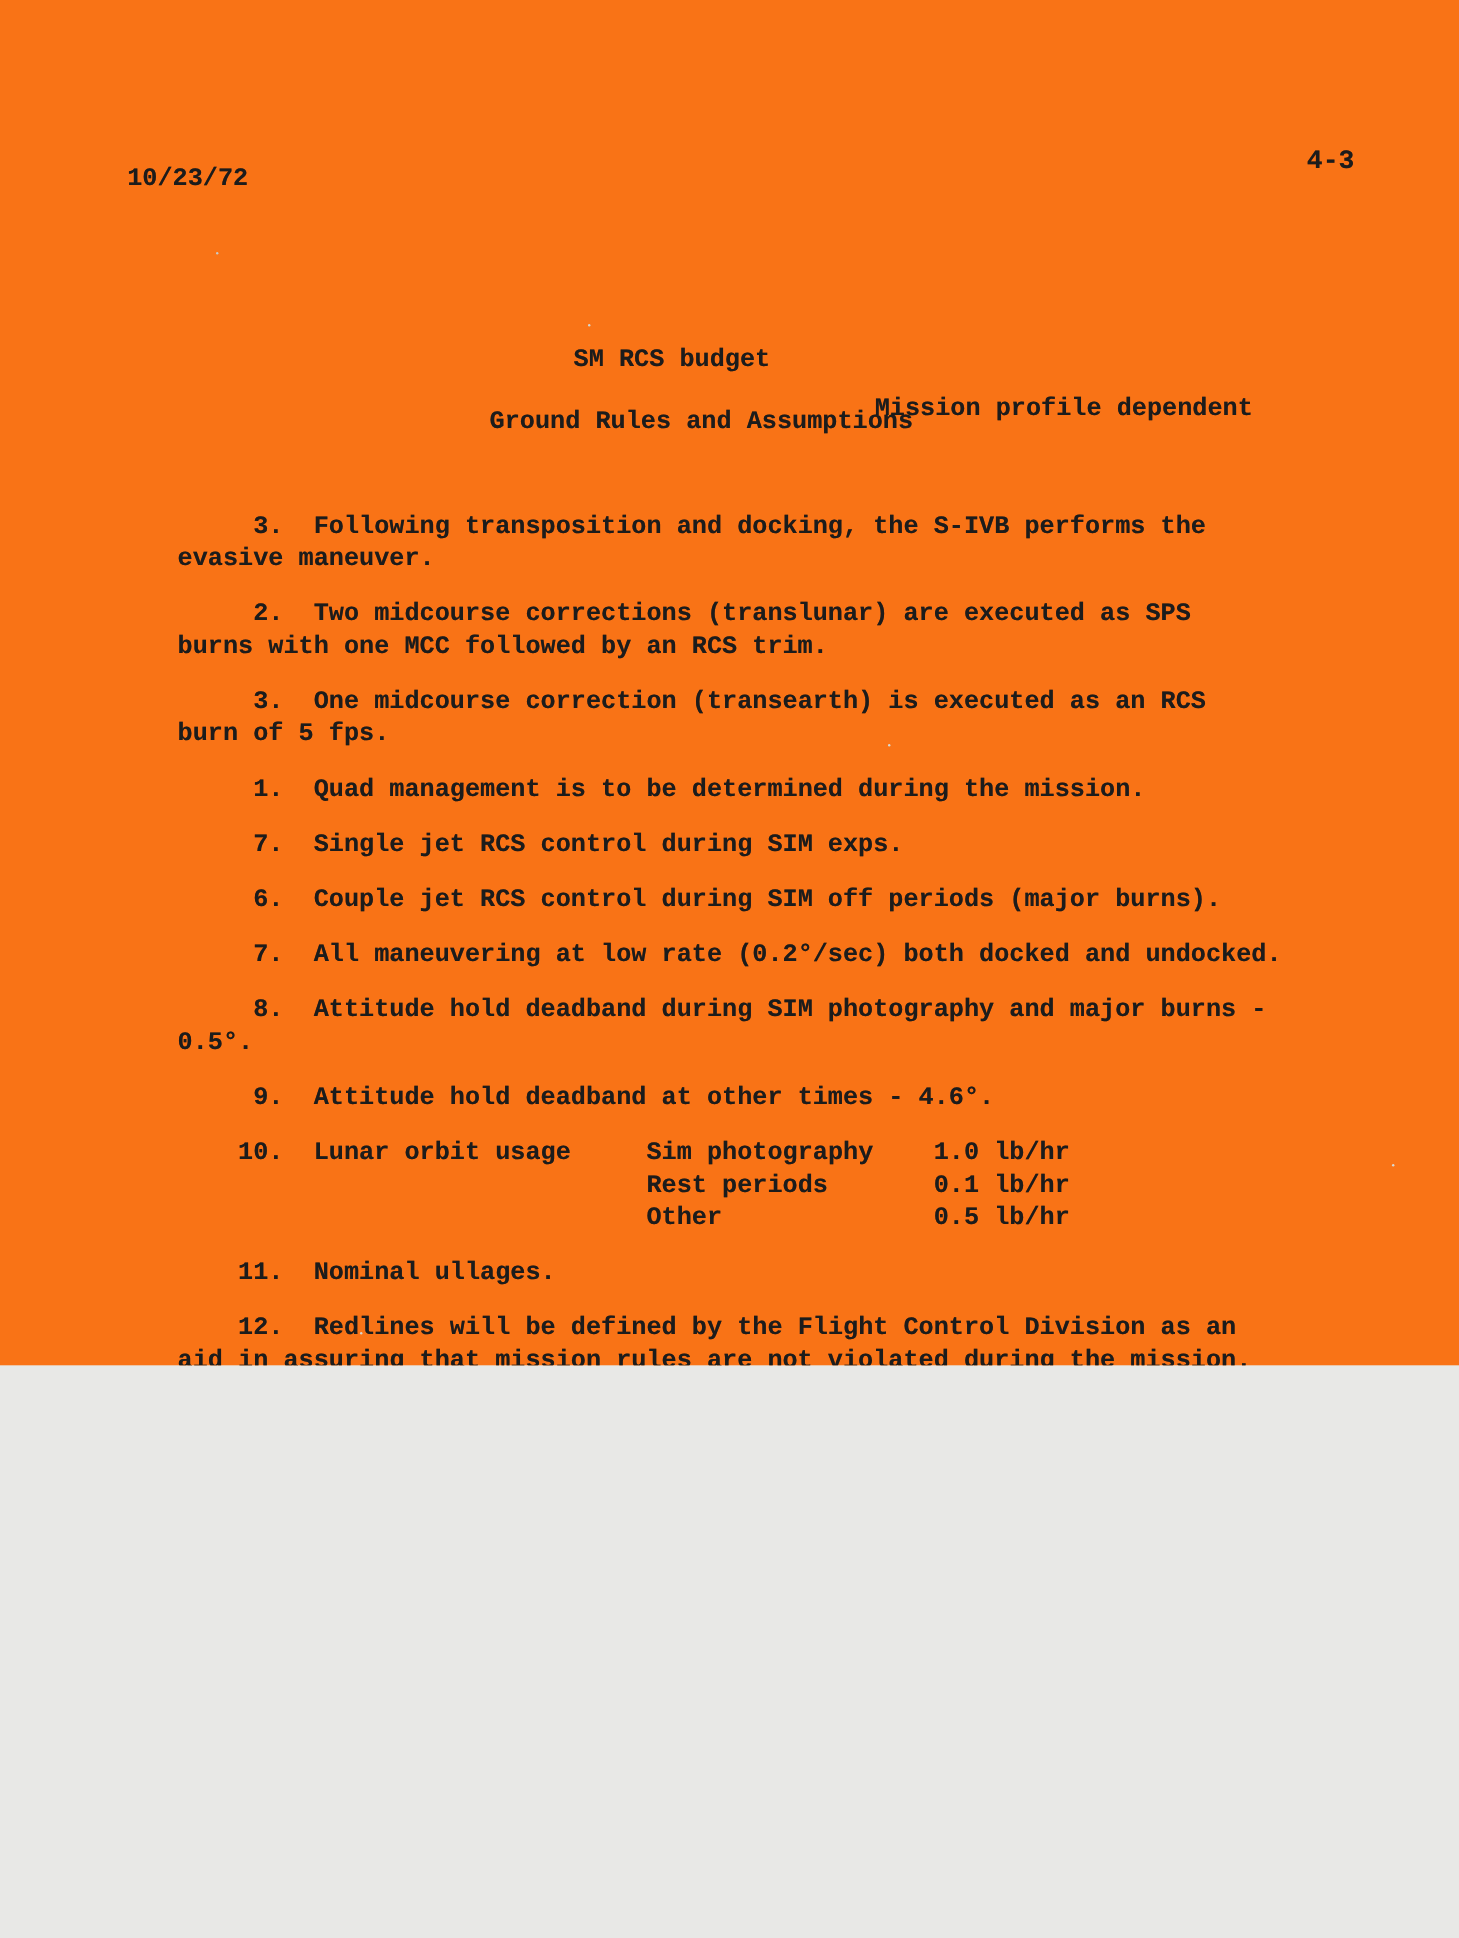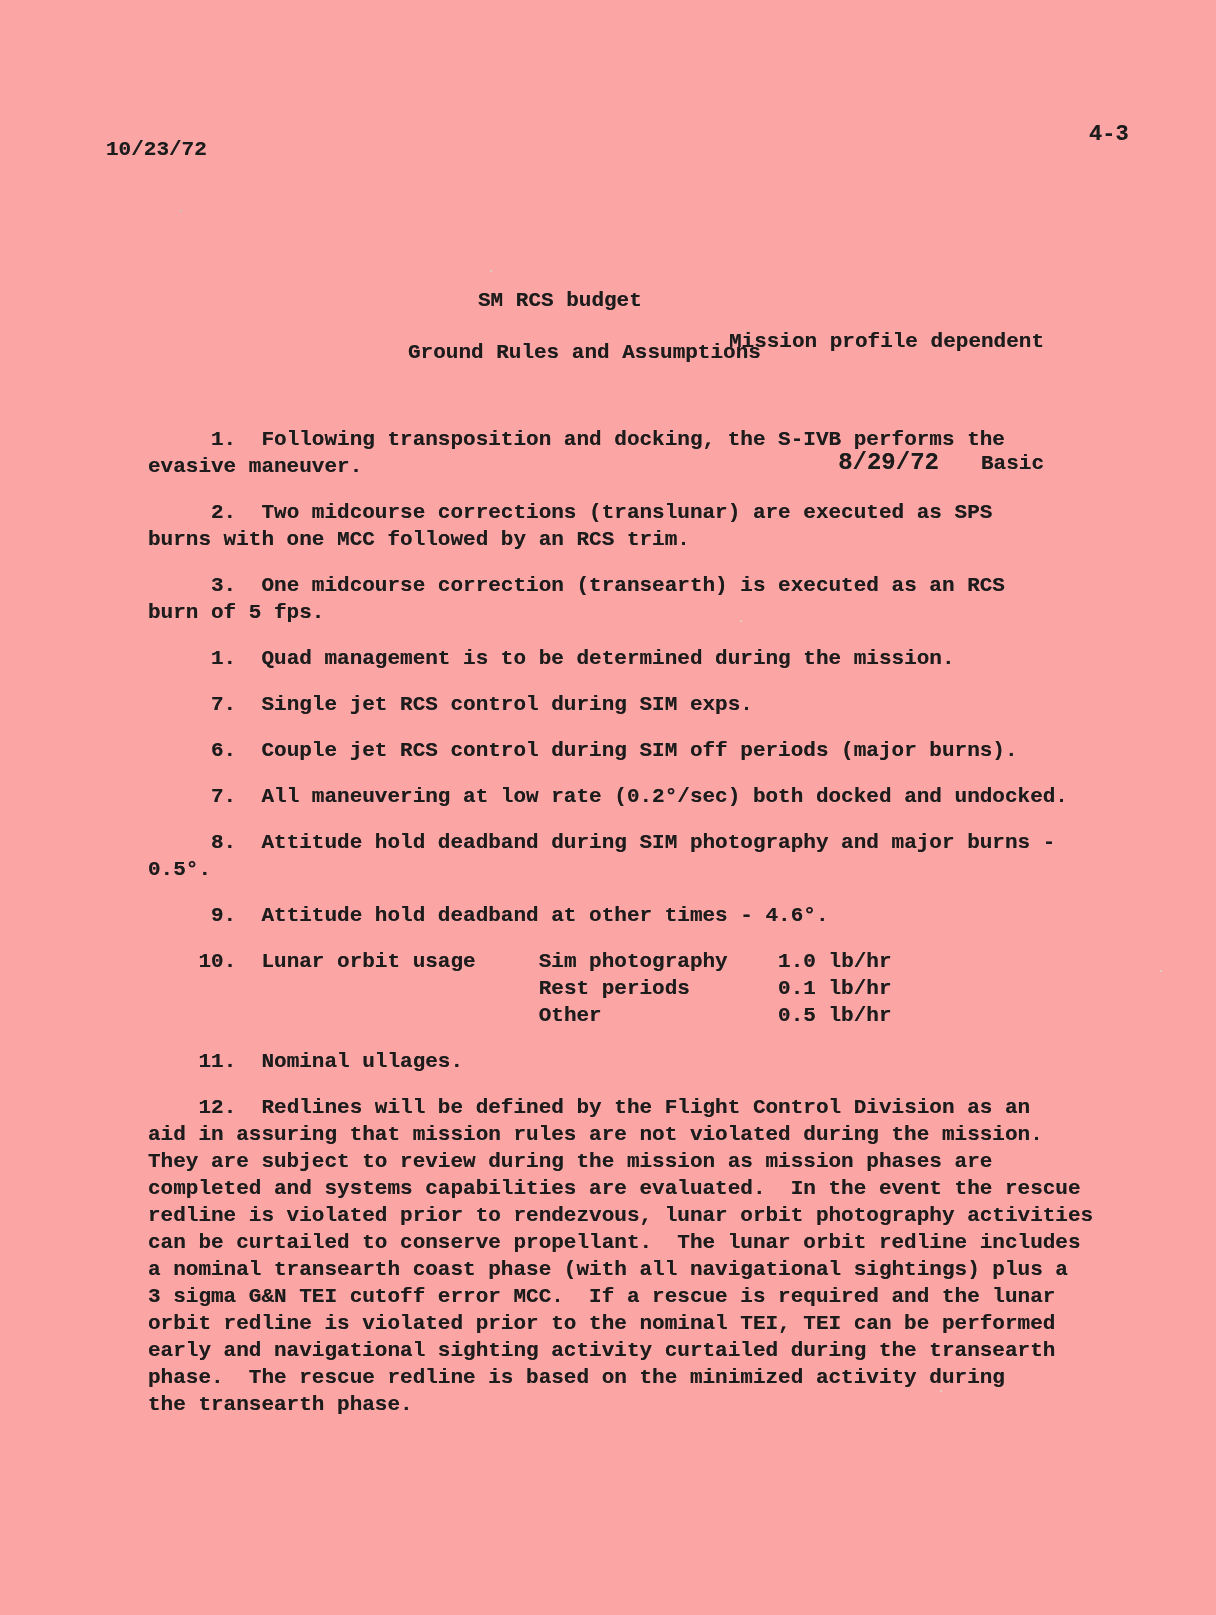--- a/index.html
+++ b/index.html
@@ -3,23 +3,23 @@
 <meta charset="utf-8">
 <style>
   html, body {
     margin: 0;
     padding: 0;
     background: #e8e8e6;
   }
   .page {
     position: relative;
     width: 1216px;
-    height: 1615px;
+    height: 1138px;
     margin: 0 auto;
-    background: #fca5a5;
+    background: #f97316;
     overflow: hidden;
     font-family: "Liberation Mono", "DejaVu Sans Mono", monospace;
     font-weight: 700;
     color: #1c1c1c;
     text-shadow: 0 0 0.5px rgba(20,20,20,0.55);
   }
   .date {
     position: absolute;
     left: 106px;
     top: 138px;
@@ -86,30 +86,27 @@
 <body>
 
 <div class="page">
   <div class="speck" style="left:180px; top:210px;"></div>
 
   <div class="date">10/23/72</div>
   <div class="pagenum">4-3</div>
 
   <div class="rightblock">
     <div>Mission profile dependent</div>
-    <div class="revline">
-      <span class="revdate">8/29/72</span><span class="revlabel">Basic</span>
-    </div>
   </div>
 
   <div class="title">SM RCS budget</div>
   <div class="subtitle">Ground Rules and Assumptions</div>
 
   <div class="body">
-    <p class="item">     1.  Following transposition and docking, the S-IVB performs the
+    <p class="item">     3.  Following transposition and docking, the S-IVB performs the
 evasive maneuver.</p>
     <p class="item">     2.  Two midcourse corrections (translunar) are executed as SPS
 burns with one MCC followed by an RCS trim.</p>
     <p class="item">     3.  One midcourse correction (transearth) is executed as an RCS
 burn of 5 fps.</p>
     <p class="item">     1.  Quad management is to be determined during the mission.</p>
     <p class="item">     7.  Single jet RCS control during SIM exps.</p>
     <p class="item">     6.  Couple jet RCS control during SIM off periods (major burns).</p>
     <p class="item">     7.  All maneuvering at low rate (0.2°/sec) both docked and undocked.</p>
     <p class="item">     8.  Attitude hold deadband during SIM photography and major burns -

